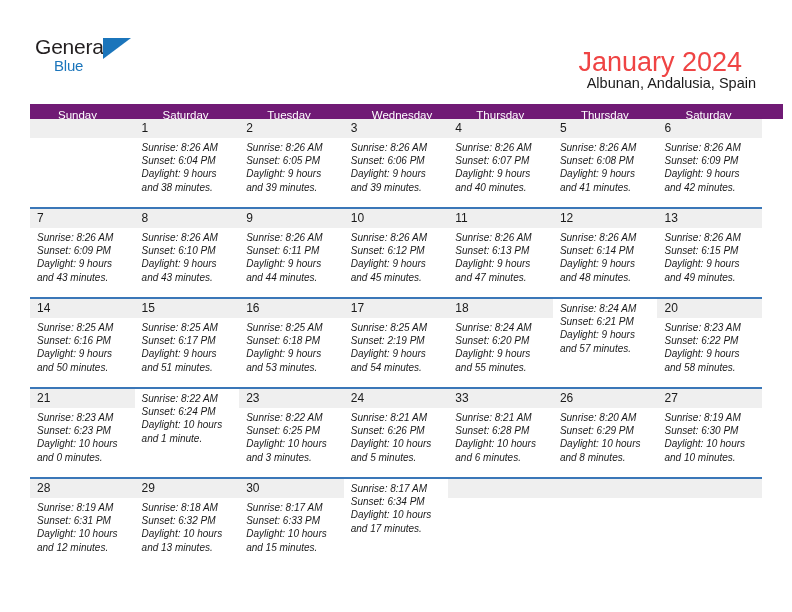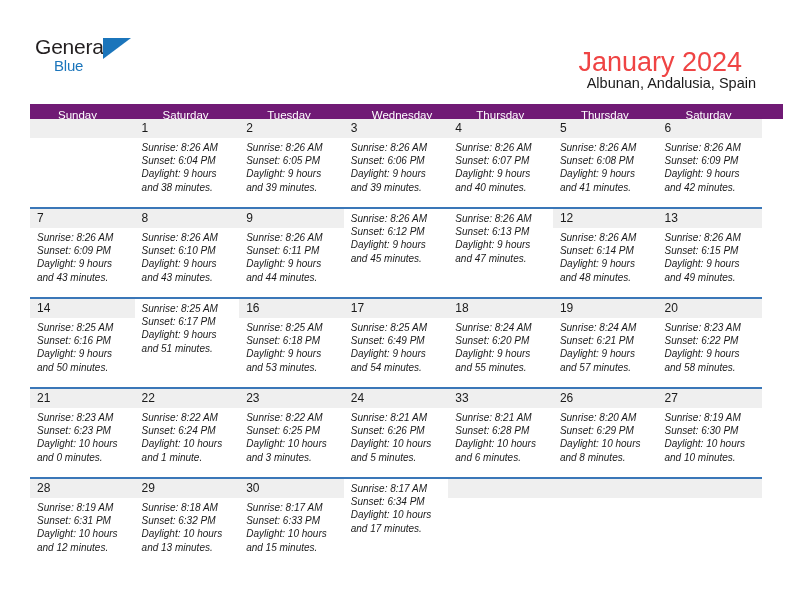--- a/index.html
+++ b/index.html
@@ -260,28 +260,30 @@
           <div class="day-cell">
             <div class="day-num-band">9</div>
             <div class="day-body">
               <div>Sunrise: 8:26 AM</div>
               <div>Sunset: 6:11 PM</div>
               <div>Daylight: 9 hours</div>
               <div>and 44 minutes.</div>
             </div>
           </div>
           <div class="day-cell">
+            <div class="day-num-band">10</div>
             <div class="day-body">
               <div>Sunrise: 8:26 AM</div>
               <div>Sunset: 6:12 PM</div>
               <div>Daylight: 9 hours</div>
               <div>and 45 minutes.</div>
             </div>
           </div>
           <div class="day-cell">
+            <div class="day-num-band">11</div>
             <div class="day-body">
               <div>Sunrise: 8:26 AM</div>
               <div>Sunset: 6:13 PM</div>
               <div>Daylight: 9 hours</div>
               <div>and 47 minutes.</div>
             </div>
           </div>
           <div class="day-cell">
             <div class="day-num-band">12</div>
             <div class="day-body">
@@ -305,56 +307,56 @@
           <div class="day-cell">
             <div class="day-num-band">14</div>
             <div class="day-body">
               <div>Sunrise: 8:25 AM</div>
               <div>Sunset: 6:16 PM</div>
               <div>Daylight: 9 hours</div>
               <div>and 50 minutes.</div>
             </div>
           </div>
           <div class="day-cell">
+            <div class="day-num-band">15</div>
             <div class="day-body">
               <div>Sunrise: 8:25 AM</div>
               <div>Sunset: 6:17 PM</div>
               <div>Daylight: 9 hours</div>
               <div>and 51 minutes.</div>
             </div>
           </div>
           <div class="day-cell">
             <div class="day-num-band">16</div>
             <div class="day-body">
               <div>Sunrise: 8:25 AM</div>
               <div>Sunset: 6:18 PM</div>
               <div>Daylight: 9 hours</div>
               <div>and 53 minutes.</div>
             </div>
           </div>
           <div class="day-cell">
             <div class="day-num-band">17</div>
             <div class="day-body">
               <div>Sunrise: 8:25 AM</div>
-              <div>Sunset: 6:49 PM</div>
+              <div>Sunset: 2:19 PM</div>
               <div>Daylight: 9 hours</div>
               <div>and 54 minutes.</div>
             </div>
           </div>
           <div class="day-cell">
             <div class="day-num-band">18</div>
             <div class="day-body">
               <div>Sunrise: 8:24 AM</div>
               <div>Sunset: 6:20 PM</div>
               <div>Daylight: 9 hours</div>
               <div>and 55 minutes.</div>
             </div>
           </div>
           <div class="day-cell">
-            <div class="day-num-band">19</div>
             <div class="day-body">
               <div>Sunrise: 8:24 AM</div>
               <div>Sunset: 6:21 PM</div>
               <div>Daylight: 9 hours</div>
               <div>and 57 minutes.</div>
             </div>
           </div>
           <div class="day-cell">
             <div class="day-num-band">20</div>
             <div class="day-body">
@@ -369,21 +371,20 @@
           <div class="day-cell">
             <div class="day-num-band">21</div>
             <div class="day-body">
               <div>Sunrise: 8:23 AM</div>
               <div>Sunset: 6:23 PM</div>
               <div>Daylight: 10 hours</div>
               <div>and 0 minutes.</div>
             </div>
           </div>
           <div class="day-cell">
-            <div class="day-num-band">22</div>
             <div class="day-body">
               <div>Sunrise: 8:22 AM</div>
               <div>Sunset: 6:24 PM</div>
               <div>Daylight: 10 hours</div>
               <div>and 1 minute.</div>
             </div>
           </div>
           <div class="day-cell">
             <div class="day-num-band">23</div>
             <div class="day-body">

